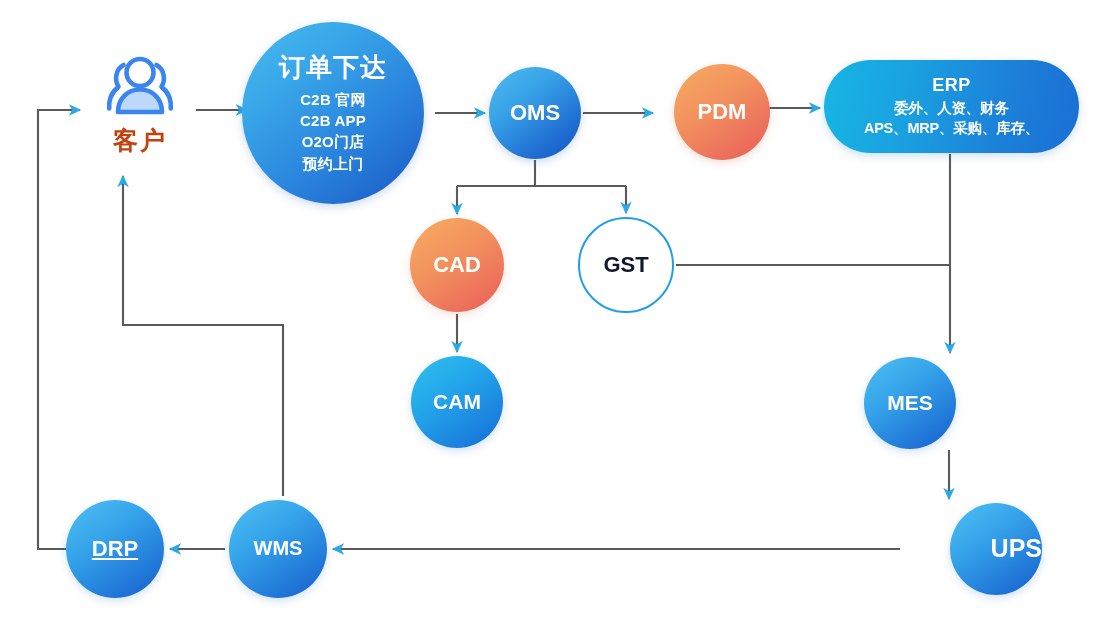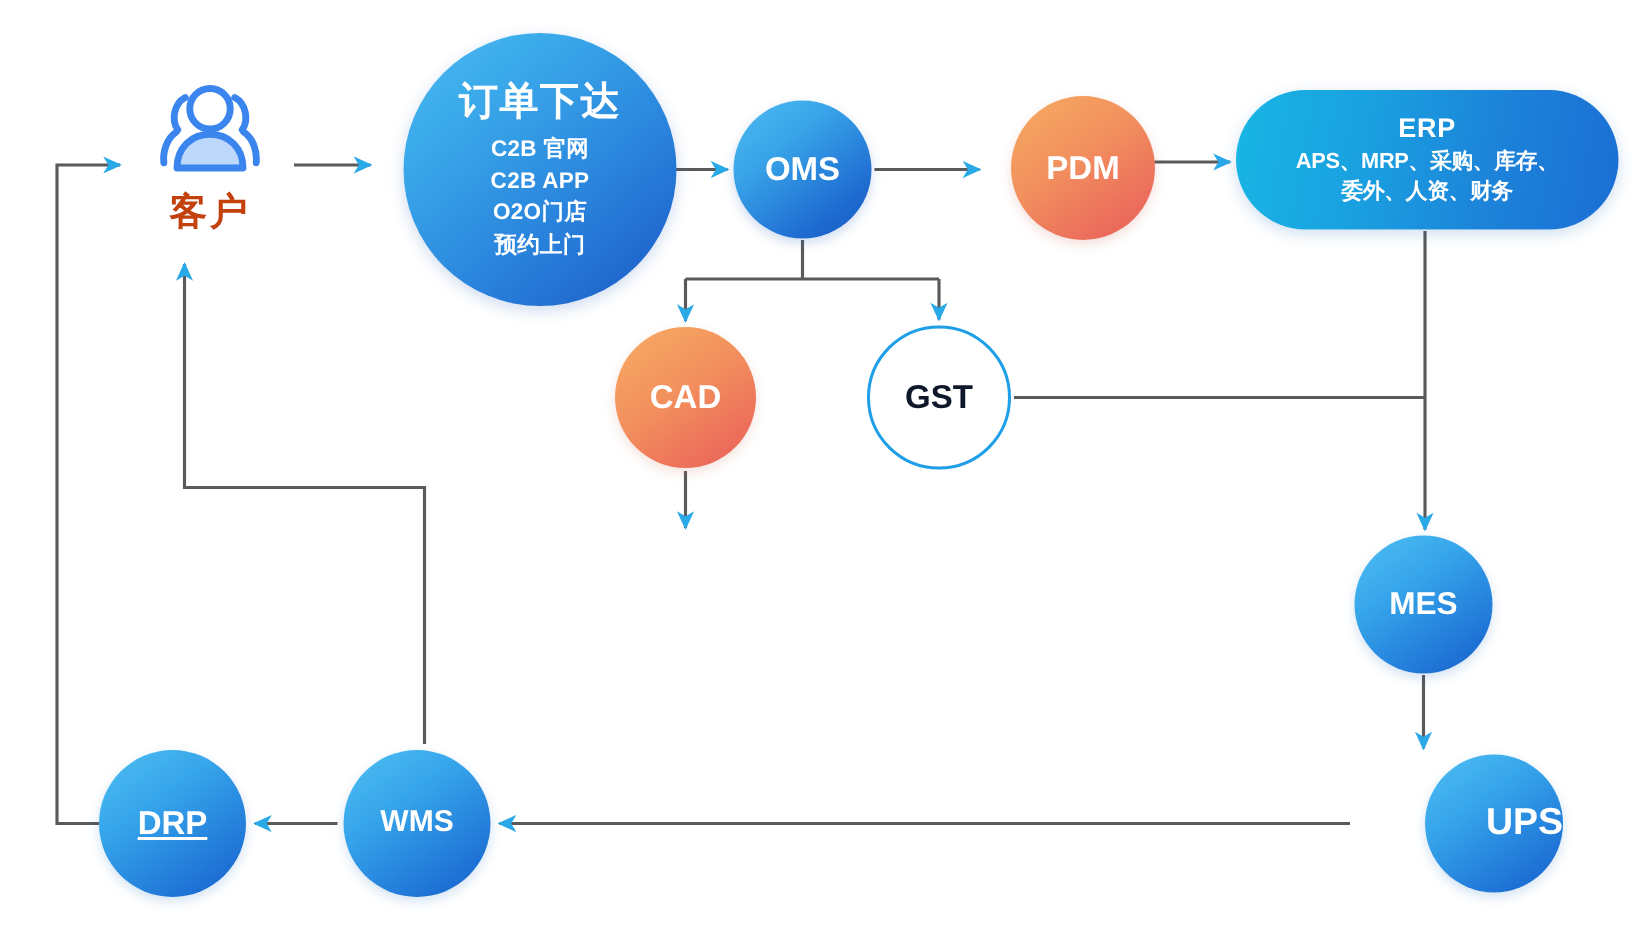--- a/index.html
+++ b/index.html
@@ -21,21 +21,21 @@
     align-items:center;justify-content:center;
     text-align:center;
     color:#ffffff;
     box-sizing:border-box;
     line-height:1.18;
   }
   .circle{border-radius:50%;}
 
   
   #n-order{
-    left:269px;top:22px;width:182px;height:182px;
+    left:242px;top:22px;width:182px;height:182px;
     background:linear-gradient(140deg,#4ab9ef 0%,#3aa9ea 26%,#2a84dd 62%,#1957c4 100%);
     box-shadow:0 3px 10px rgba(30,90,180,.22);
   }
   #n-order .t1{font-size:26px;font-weight:700;letter-spacing:1px;margin-bottom:6px;}
   #n-order .sub{font-size:15px;font-weight:700;line-height:1.42;letter-spacing:.2px;}
 
   
   #n-oms{
     left:489px;top:67px;width:92px;height:92px;
     background:linear-gradient(142deg,#4ebcf1 0%,#38a3e8 34%,#1f6ed2 75%,#1456c0 100%);
@@ -74,21 +74,21 @@
   }
   
   #n-cam{
     left:411px;top:356px;width:92px;height:92px;
     background:linear-gradient(145deg,#2fc0ef 0%,#23a5ea 40%,#1a7fdd 80%,#1668d2 100%);
     box-shadow:0 3px 8px rgba(30,110,190,.2);
     font-size:21px;font-weight:700;
   }
   
   #n-mes{
-    left:903px;top:357px;width:92px;height:92px;
+    left:864px;top:357px;width:92px;height:92px;
     background:linear-gradient(145deg,#4fc0f3 0%,#35a3ea 38%,#1f74d6 80%,#1a5fc9 100%);
     box-shadow:0 3px 8px rgba(30,110,190,.2);
     font-size:21px;font-weight:700;
   }
   
   #n-ups{
     left:950px;top:503px;width:92px;height:92px;
     background:linear-gradient(145deg,#4fc0f3 0%,#35a3ea 38%,#1f74d6 80%,#1a5fc9 100%);
     box-shadow:0 3px 8px rgba(30,110,190,.2);
     font-size:25px;font-weight:700;align-items:flex-end;
@@ -192,33 +192,36 @@
     <span>OMS</span>
   </div>
 
   <div id="n-pdm" class="node circle">
     <span>PDM</span>
   </div>
 
   <div id="n-erp" class="node">
     <div class="t1">ERP</div>
     <div class="sub">
+      <div>委外、人资、财务</div>
       <div>APS、MRP、采购、库存、</div>
-      <div>委外、人资、财务</div>
     </div>
   </div>
 
   <div id="n-cad" class="node circle">
     <span>CAD</span>
   </div>
 
   <div id="n-gst" class="node circle">
     <span>GST</span>
   </div>
 
+  <div id="n-cam" class="node circle">
+    <span>CAM</span>
+  </div>
 
   <div id="n-mes" class="node circle">
     <span>MES</span>
   </div>
 
   <div id="n-ups" class="node circle">
     <span>UPS</span>
   </div>
 
   <div id="n-wms" class="node circle">

